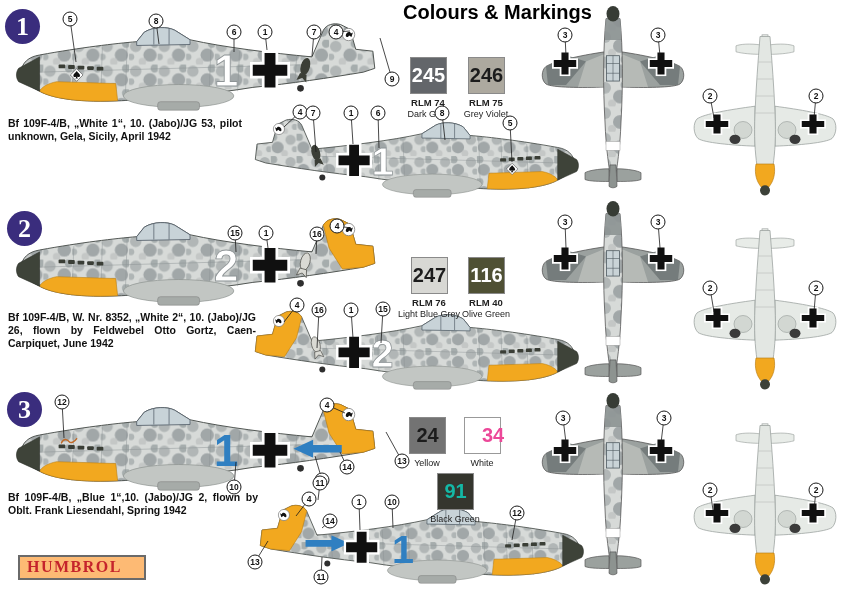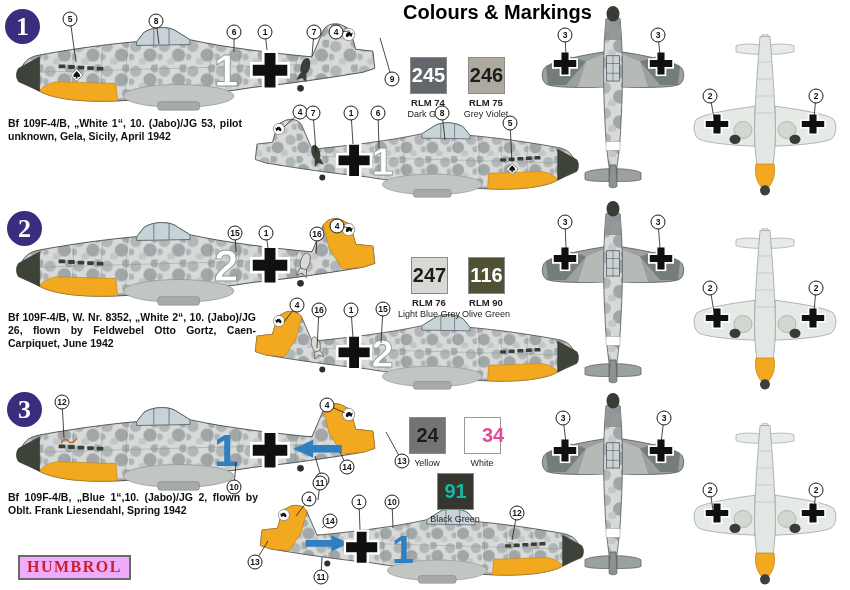--- a/index.html
+++ b/index.html
@@ -12,22 +12,22 @@
   .caption{position:absolute;font-size:10.5px;line-height:13px;font-weight:bold;text-align:justify;color:#101010;}
   .plane{position:absolute;}
   .tacnum{font-family:"Liberation Sans",sans-serif;font-weight:bold;font-size:46px;text-anchor:middle;}
   .tac-white{fill:#ffffff;stroke:#8e9496;stroke-width:0.9px;}
   .tac-blue{fill:var(--blue,#2f7fc1);}
   .swatch{position:absolute;width:37px;height:37px;display:flex;align-items:center;justify-content:center;
           font-weight:bold;font-size:20px;border:1px solid #8a8a8a;box-sizing:border-box;}
   .swatch-label{position:absolute;width:76px;text-align:center;font-size:9px;line-height:10.5px;color:#222;}
   .swatch-label b{font-size:9.5px;}
   .footer-paints{position:absolute;left:26px;top:536px;font-size:14px;font-weight:bold;color:#000;margin-top:18px;}
-  .humbrol-box{position:absolute;left:18px;top:555px;border:2px solid #6a6a6a;background:#f0abfc;
-               padding:1px 7px 2px 7px;}
+  .humbrol-box{position:absolute;left:18px;top:555px;border:2px solid #6a6a6a;background:#fdba74;
+               padding:1px 22px 2px 7px;}
   .humbrol-text{color:var(--red,#c5242c);font-family:"Liberation Serif",serif;font-weight:bold;
                 font-size:16px;letter-spacing:1.5px;}
   #callout-layer{position:absolute;left:0;top:0;pointer-events:none;z-index:60;}
   .callout-num{font-family:"Liberation Sans",sans-serif;font-weight:bold;font-size:8.5px;text-anchor:middle;fill:#111;}
   .defs-holder{position:absolute;width:0;height:0;overflow:hidden;}
 </style>
 </head>
 <body>
 
 <div class="page">
@@ -261,21 +261,21 @@
   </div>
 
   <div id="swatch-layer">
       <div class="swatch" style="left: 410px; top: 57px; background: rgb(99, 102, 106); color: rgb(255, 255, 255);">245</div>
       <div class="swatch-label" style="left: 390px; top: 98px;"><b>RLM 74</b><div>Dark Grey</div></div>
       <div class="swatch" style="left: 468px; top: 57px; background: rgb(173, 169, 159); color: rgb(28, 28, 28);">246</div>
       <div class="swatch-label" style="left: 448px; top: 98px;"><b>RLM 75</b><div>Grey Violet</div></div>
       <div class="swatch" style="left: 411px; top: 257px; background: rgb(216, 216, 212); color: rgb(28, 28, 28);">247</div>
       <div class="swatch-label" style="left: 391px; top: 298px;"><b>RLM 76</b><div>Light Blue Grey</div></div>
       <div class="swatch" style="left: 468px; top: 257px; background: rgb(79, 80, 52); color: rgb(255, 255, 255);">116</div>
-      <div class="swatch-label" style="left: 448px; top: 298px;"><b>RLM 90</b><div>Olive Green</div></div>
+      <div class="swatch-label" style="left: 448px; top: 298px;"><b>RLM 40</b><div>Olive Green</div></div>
       <div class="swatch" style="left: 409px; top: 417px; background: #737373; color: rgb(28, 28, 28);">24</div>
       <div class="swatch-label" style="left: 389px; top: 458px;">
         <div>Yellow</div>
       </div>
       <div class="swatch" style="left: 464px; top: 417px; background: rgb(255, 255, 255); color: #ec4899; border: 1px solid rgb(153, 153, 153); padding-left: 21px;">34</div>
       <div class="swatch-label" style="left: 444px; top: 458px;">
         <div>White</div>
       </div>
       <div class="swatch" style="left: 437px; top: 473px; background: rgb(53, 54, 46); color: #14b8a6;">91</div>
       <div class="swatch-label" style="left: 417px; top: 514px;">

